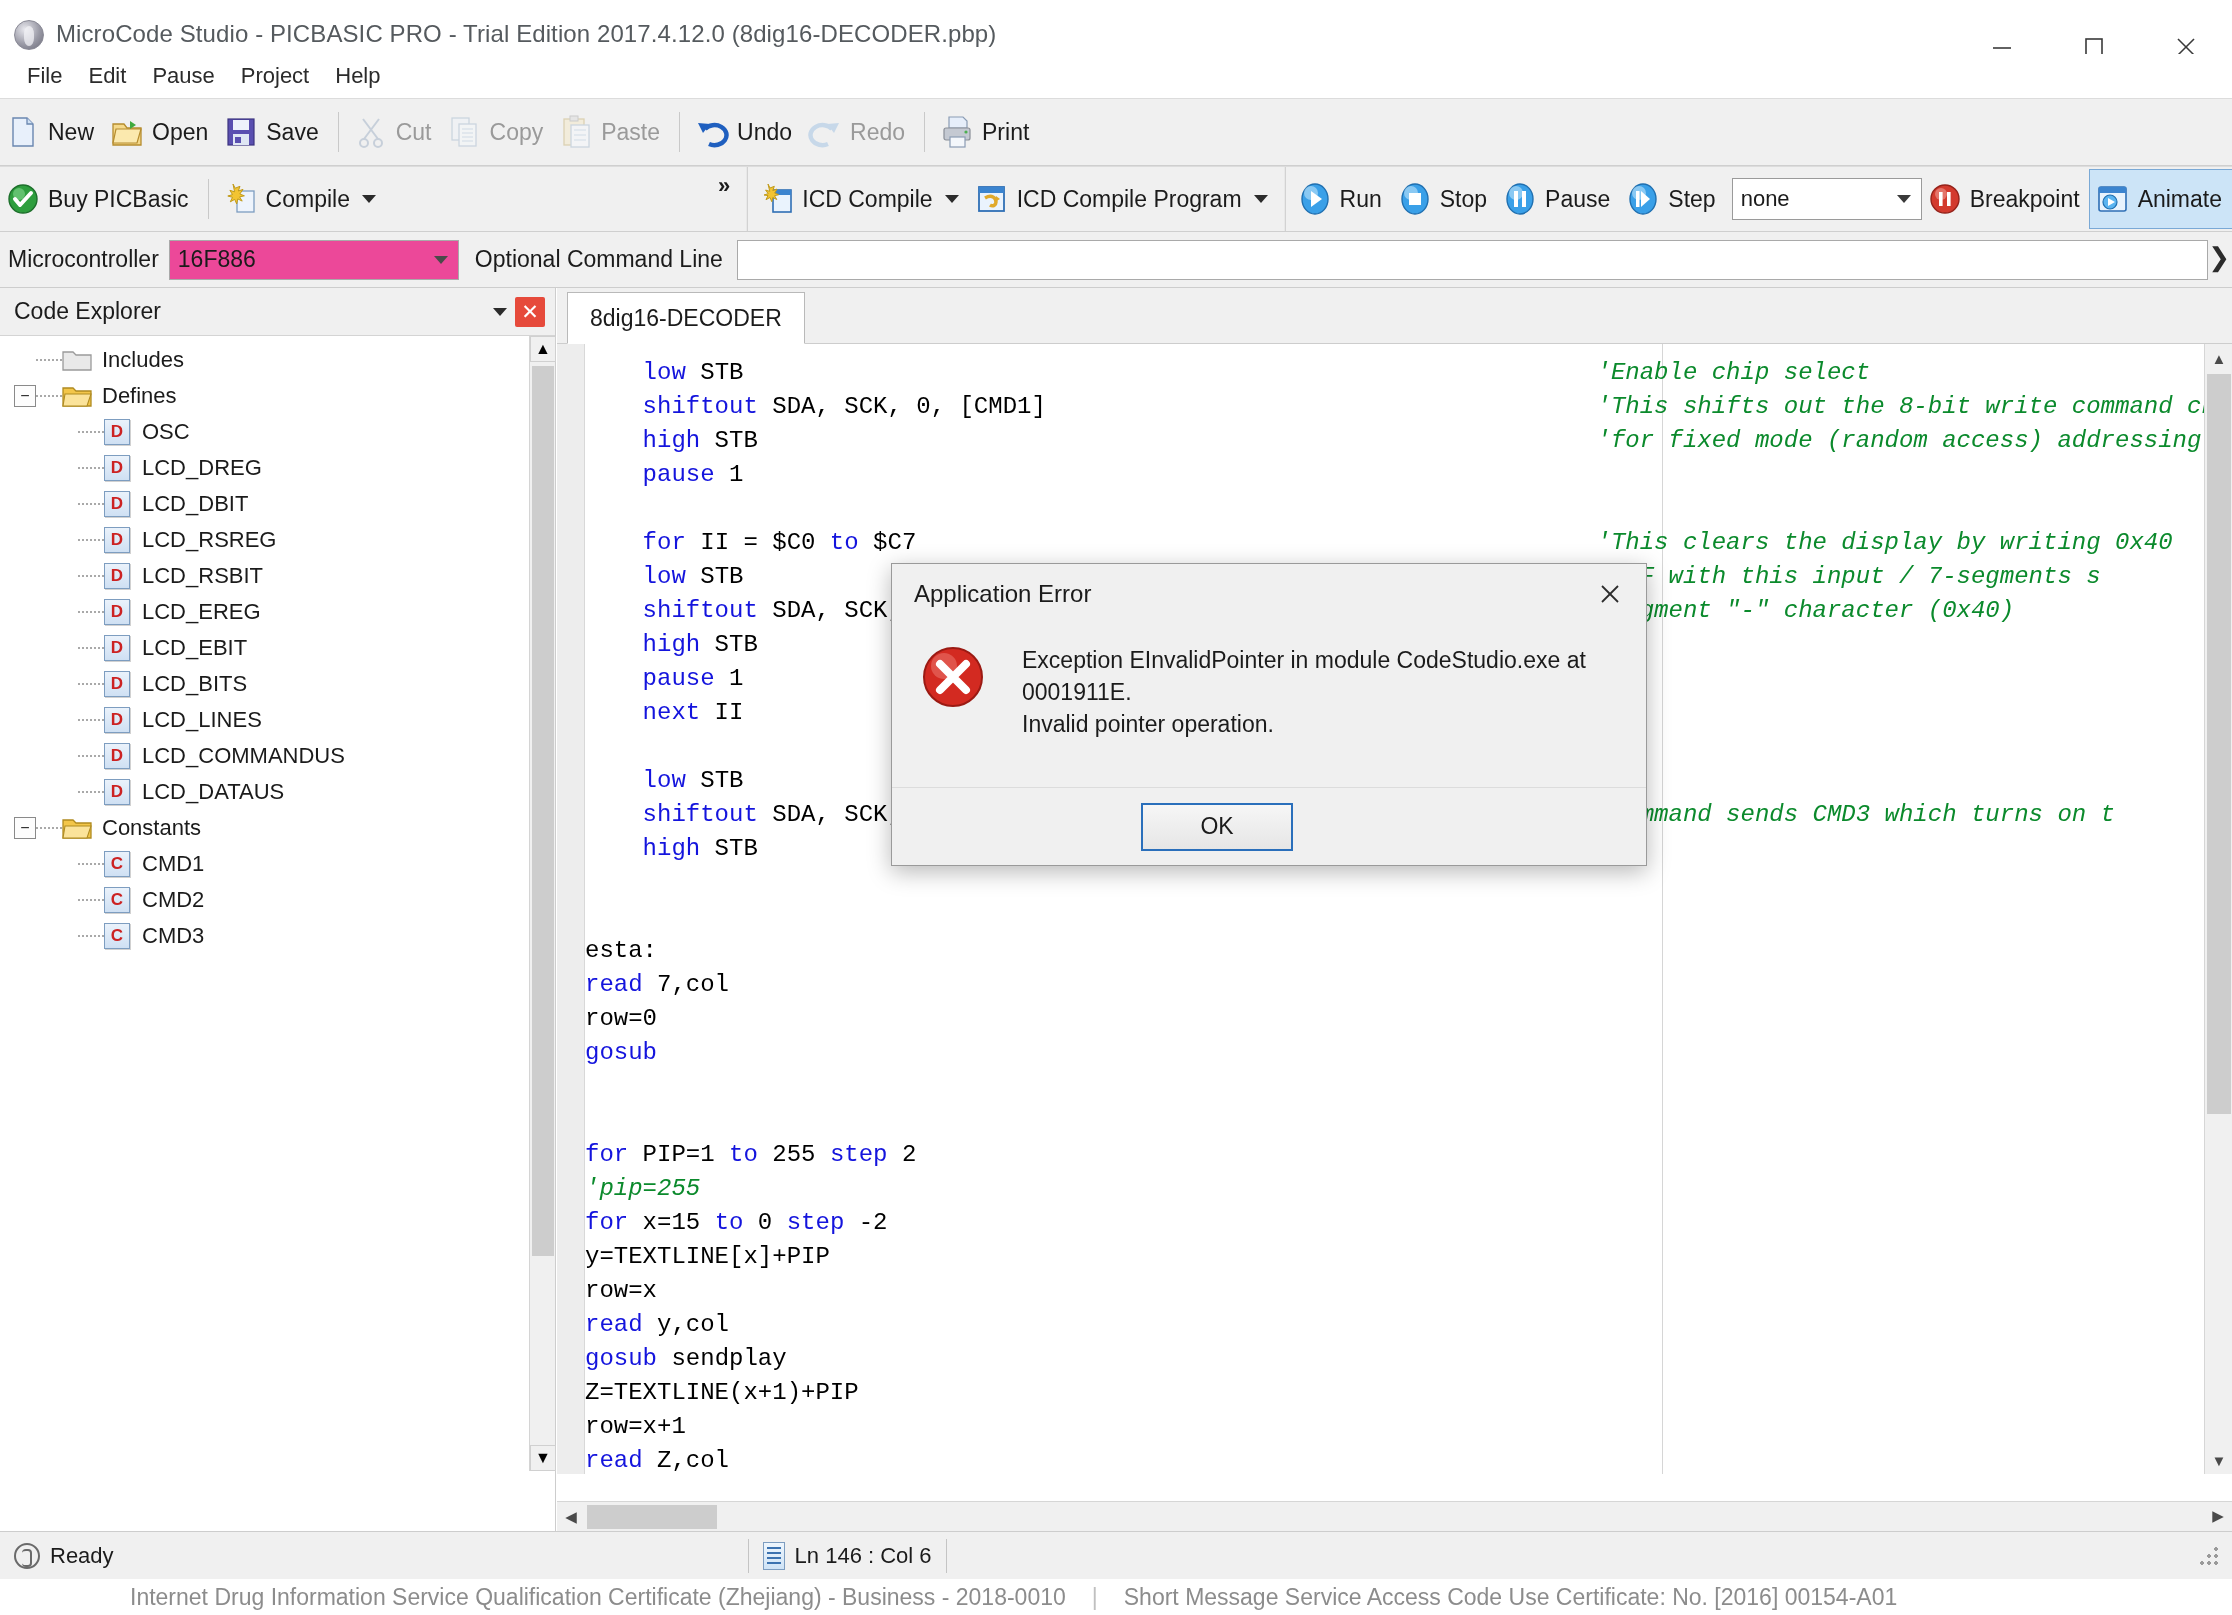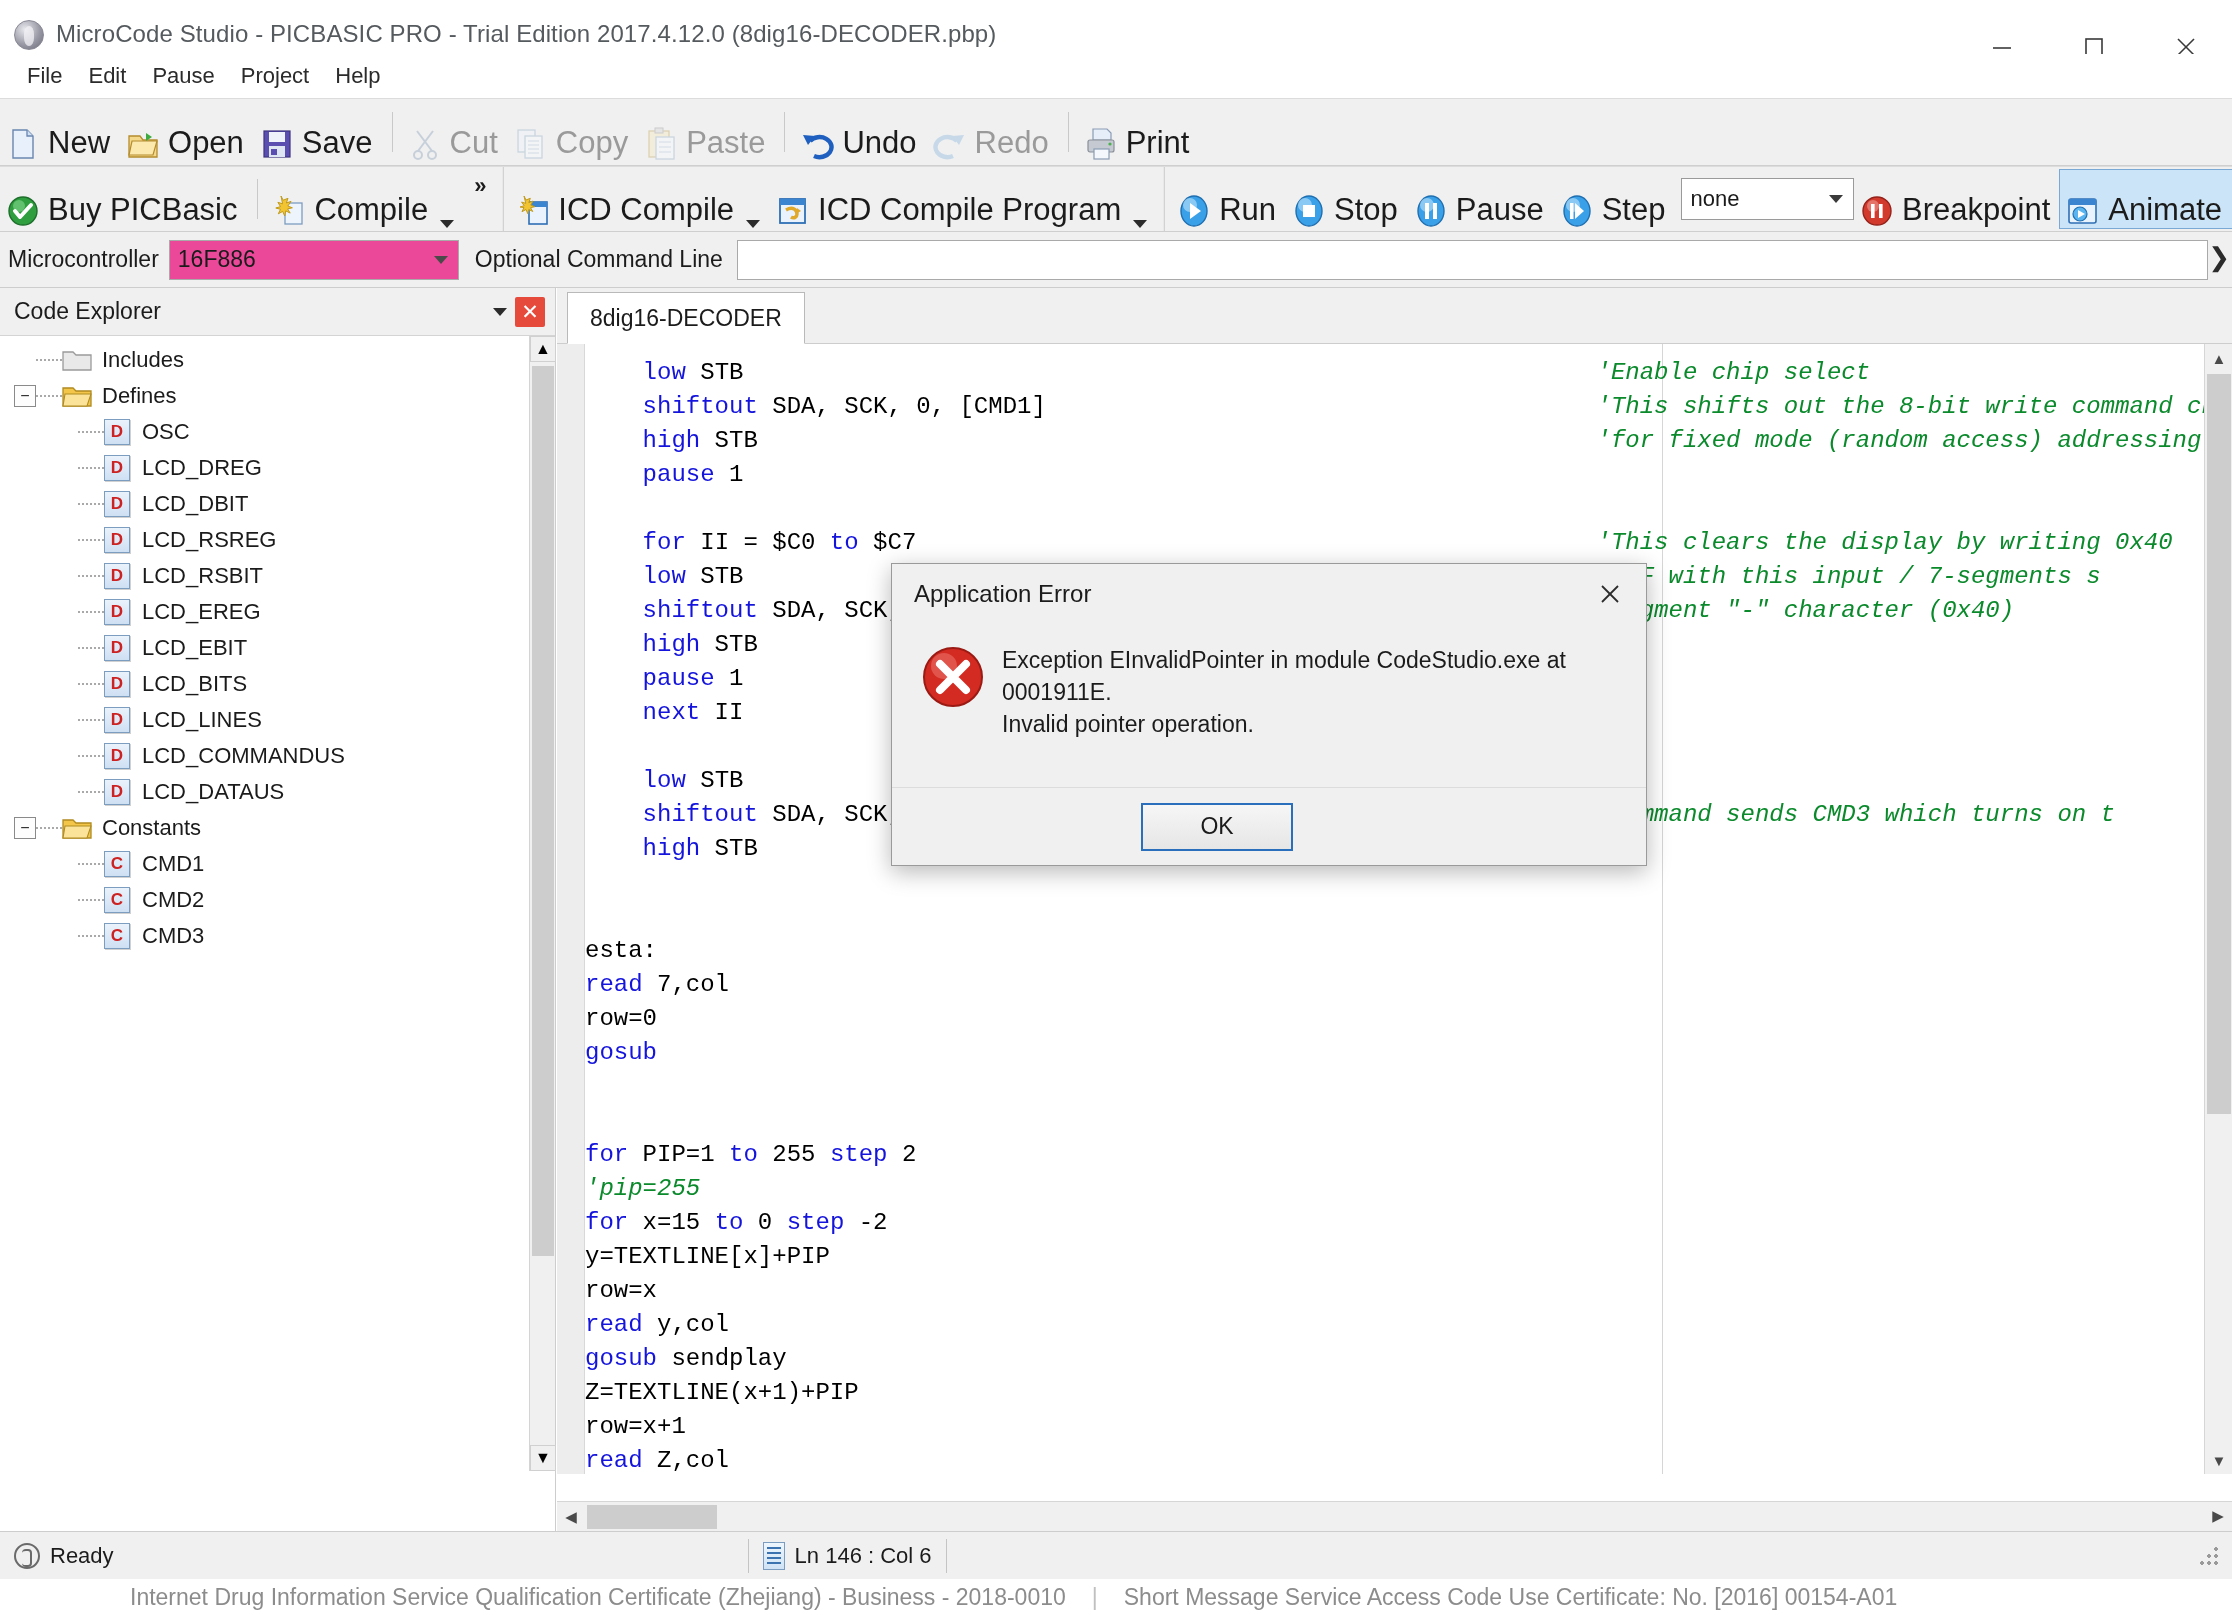--- a/index.html
+++ b/index.html
@@ -82,26 +82,26 @@
     width: 2232px;
     background: #f0f0f0;
     border-top: 1px solid #dcdcdc;
     border-bottom: 1px solid #cfcfcf;
     display: flex; align-items: center;
   }
   #toolbar1 { top: 98px; height: 68px; }
   #toolbar2 { top: 166px; height: 66px; background: #f0f0f0; }
 
   .tbtn {
-    display: flex; align-items: flex-end;
+    display: flex; align-items: center;
     height: 58px;
     padding: 0 10px 0 6px;
     gap: 8px;
     white-space: nowrap;
-    font-size: 31px;
+    font-size: 23px;
     color: #1b1b1b;
   }
   .tbtn.disabled { color: #9a9a9a; }
   .tbtn.disabled .gicon { opacity: .42; }
   .tsep {
     width: 1px; height: 40px;
     background: #c9c9c9;
     margin: 0 9px;
   }
   .gicon {
@@ -480,21 +480,21 @@
   }
   .modal-close {
     position: absolute; right: 14px; top: 10px;
     width: 44px; height: 40px;
     display: flex; align-items: center; justify-content: center;
     color: #2b2b2b;
   }
   .modal-body {
     display: flex;
     padding: 14px 30px 0 28px;
-    gap: 16px;
+    gap: 36px;
     height: 160px;
   }
   .err-icon {
     width: 66px; height: 66px;
     flex: 0 0 auto;
     margin-top: 6px;
   }
   .modal-msg {
     font-size: 23px;
     color: #1b1b1b;

